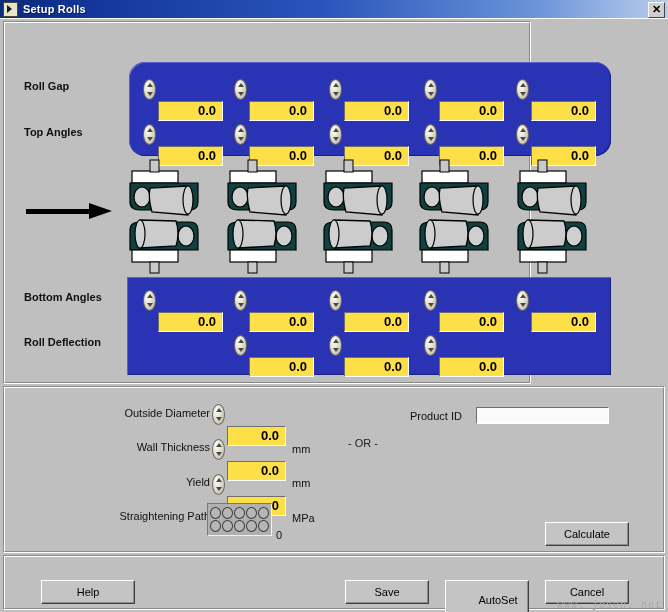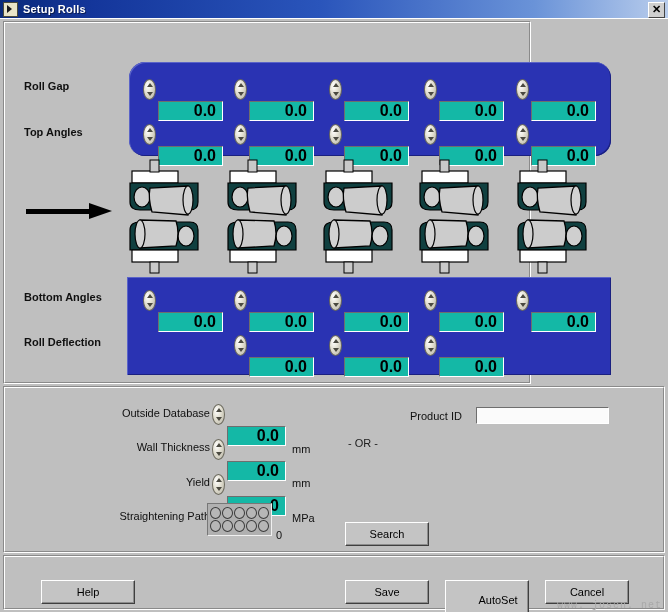--- a/index.html
+++ b/index.html
@@ -112,25 +112,25 @@
     border-radius:50%/50%;
     border:1px solid #6c6a5e;
     box-sizing:border-box;
   }
   .spinner .up,.spinner .dn{
     position:absolute;left:50%;width:0;height:0;transform:translateX(-50%);
   }
   .spinner .up{top:3px;border-bottom:4px solid #4a4940;border-left:3px solid transparent;border-right:3px solid transparent;}
   .spinner .dn{bottom:3px;border-top:4px solid #4a4940;border-left:3px solid transparent;border-right:3px solid transparent;}
   .numfield{
-    flex:1;height:20px;background:#14b8a6;
+    flex:1;height:20px;background:#fde047;
     border-top:1px solid #6e6e6e;border-left:1px solid #6e6e6e;
     border-right:1px solid #ffffff;border-bottom:1px solid #ffffff;
     box-sizing:border-box;
-    font-size:16px;font-weight:bold;color:#000;
+    font-size:13px;font-weight:bold;color:#000;
     text-align:right;line-height:18px;padding-right:6px;
     margin-left:2px;
     font-family:"Liberation Sans", sans-serif;
     margin-top:44px;
   }
 
   
   #rollers{position:absolute;left:122px;top:136px;width:488px;height:118px;}
 
   
@@ -408,21 +408,21 @@
             </div>
           <div class="numfield">0.0</div>
         </div>
       </div>
     </div>
 
     <div class="frame" id="panel-form">
       <div class="frame-in"></div>
     </div>
 
-    <div class="form-label" id="f-od-label">Outside Database</div>
+    <div class="form-label" id="f-od-label">Outside Diameter</div>
     <div class="form-label" id="f-wt-label">Wall Thickness</div>
     <div class="form-label" id="f-yield-label">Yield</div>
     <div class="form-label" id="f-sp-label">Straightening Path</div>
 
     <div class="numctl" id="f-od">
       <div class="spinner">
           <i class="up"></i>
           <i class="dn"></i>
         </div>
       <div class="numfield">0.0</div>
@@ -461,21 +461,21 @@
         <span class="led"></span>
         <span class="led"></span>
       </div>
     </div>
     <div id="sp-count">0</div>
 
     <div id="pid-label">Product ID</div>
     <div id="pid-field" placeholder=""></div>
     <div id="or-text">- OR -</div>
 
-    <div class="btn" id="btn-search">Search</div>
+    <div class="btn" id="btn-calculate">Calculate</div>
 
     <div class="frame" id="panel-actions">
       <div class="frame-in"></div>
     </div>
     <div class="btn" id="btn-help">Help</div>
     <div class="btn" id="btn-save">Save</div>
     <div class="btn" id="btn-autoset">AutoSet</div>
     <div class="btn" id="btn-cancel">Cancel</div>
 
     <div id="watermark">www. josen. net</div>

